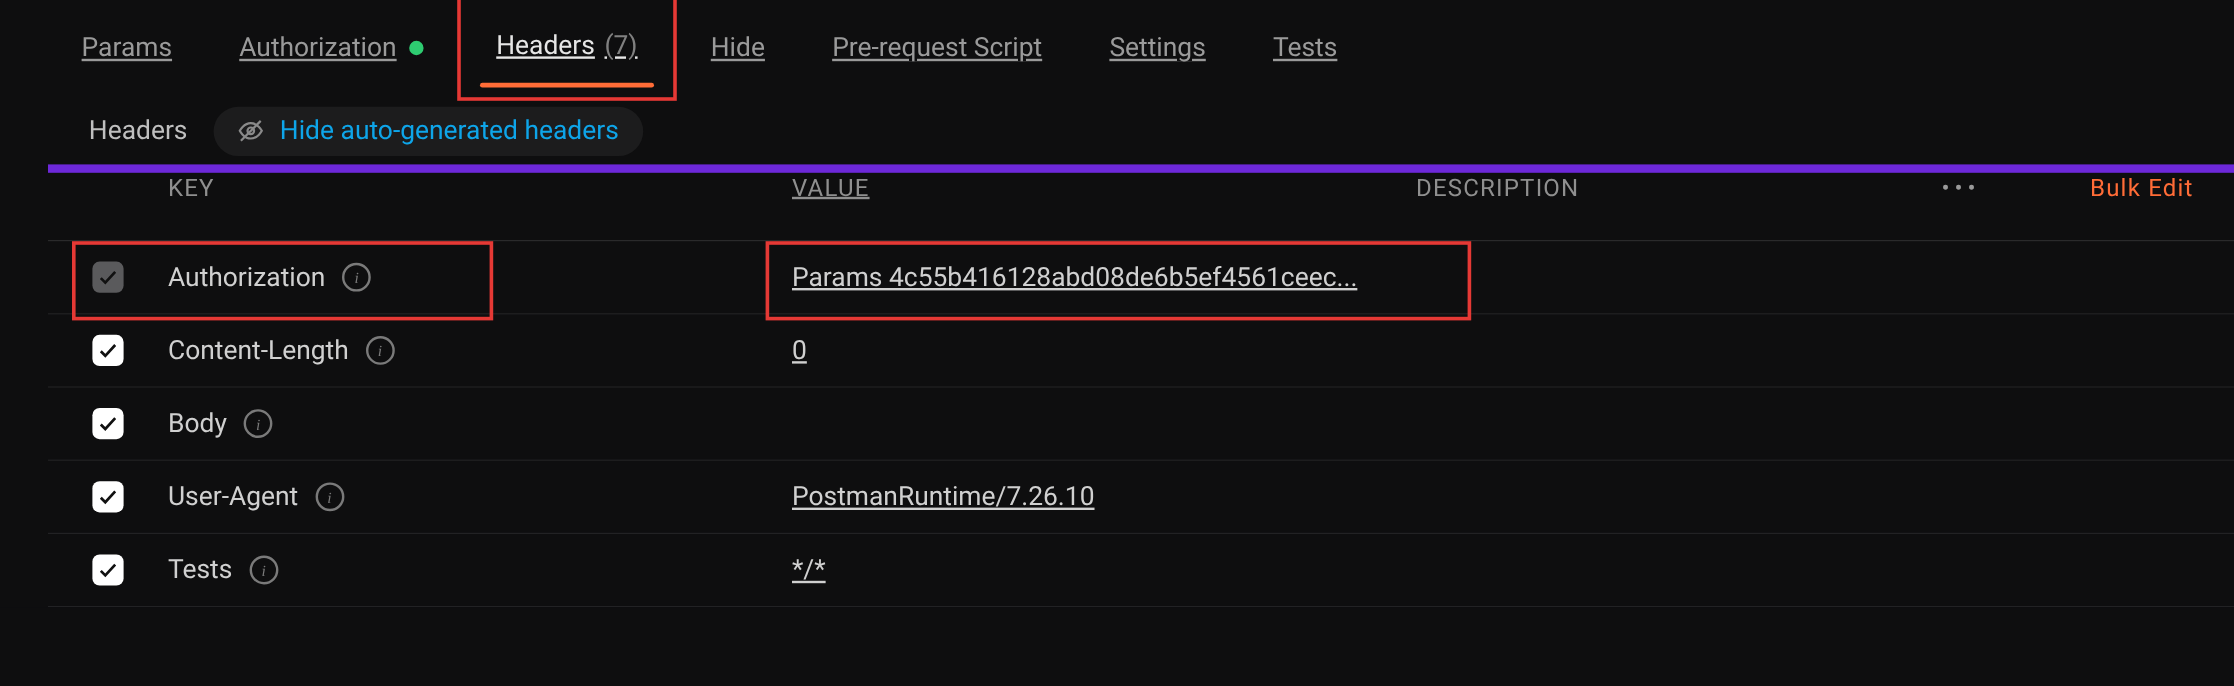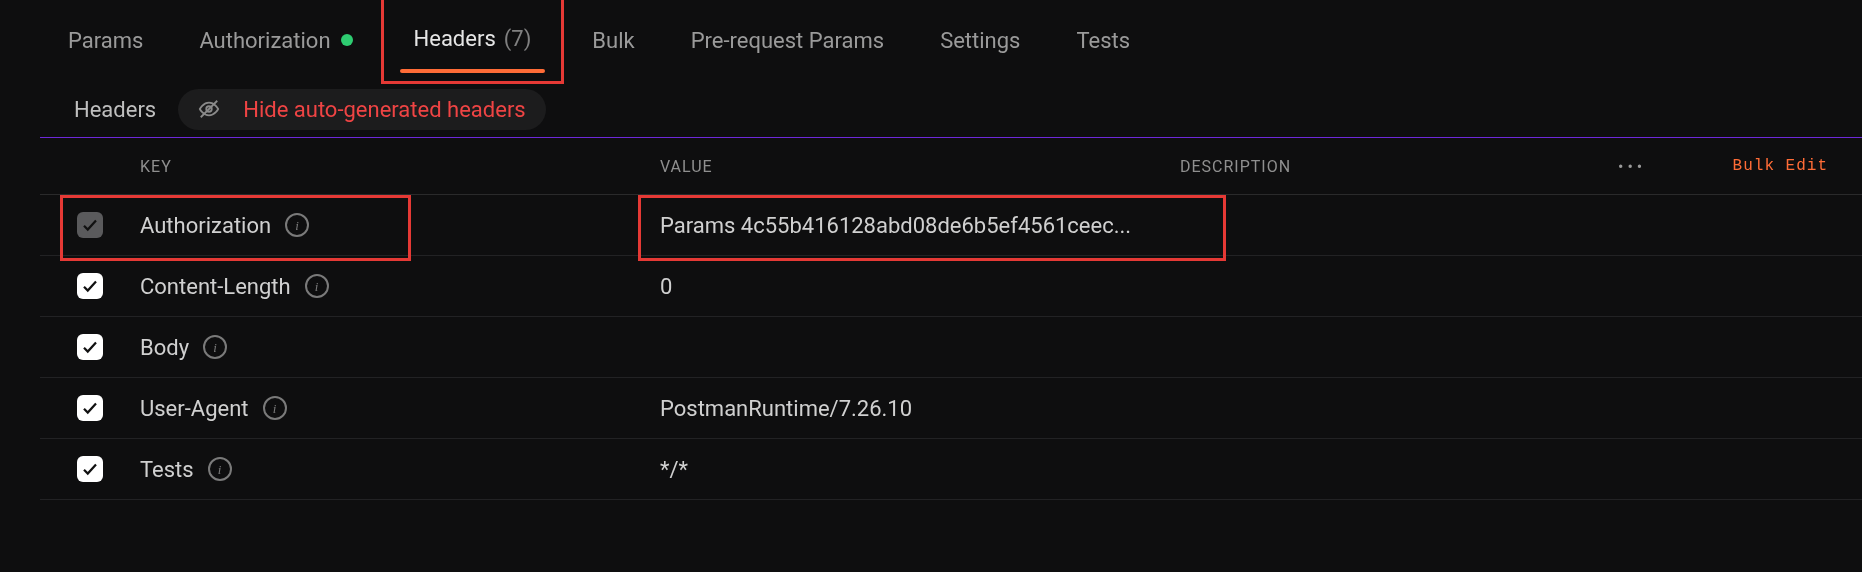--- a/index.html
+++ b/index.html
@@ -1,35 +1,35 @@
 <!DOCTYPE html>
 <html><head>
 <meta charset="utf-8">
 <style>
   html,body{margin:0;padding:0;background:#0e0e0f;color:#c9c9c9;font-family:-apple-system,BlinkMacSystemFont,"Segoe UI",Roboto,Helvetica,Arial,sans-serif;font-size:22px;width:1862px;}
   .wrap{padding:0 0 0 40px;}
   .tabs{display:flex;align-items:center;height:80px;border-bottom:1px solid transparent;}
-  .tab{padding:0 28px;height:80px;display:flex;align-items:center;color:#9a9a9a;cursor:pointer;position:relative;white-space:nowrap;}
+  .tab{padding:0 28px;height:80px;display:flex;align-items:center;color:#9a9a9a;cursor:pointer;position:relative;white-space:nowrap;text-decoration:underline;}
   .tab .count{color:#808080;margin-left:8px;}
   .tab .dot{width:12px;height:12px;border-radius:50%;background:#2ecc71;display:inline-block;margin-left:10px;}
   .tab.active{color:#e6e6e6;}
   .tab.active::after{content:"";position:absolute;left:14px;right:14px;bottom:6px;height:4px;background:#ff6c37;border-radius:2px;}
   .subbar{display:flex;align-items:center;height:56px;padding-left:34px;gap:22px;}
   .subtitle{color:#bfbfbf;}
-  .hidebtn{display:flex;align-items:center;gap:23px;background:#1c1c1d;border-radius:22px;padding:8px 20px;color:#ef4444;cursor:pointer;}
+  .hidebtn{display:flex;align-items:center;gap:13px;background:#1c1c1d;border-radius:22px;padding:8px 20px;color:#0ea5e9;cursor:pointer;}
   .eye{width:22px;height:22px;}
   .eye svg{width:22px;height:22px;stroke:#8a8a8a;fill:none;stroke-width:2;}
-  .colhdr{display:flex;align-items:center;height:56px;border-top:1px solid #6d28d9;border-bottom:1px solid #2a2a2b;color:#8f8f8f;font-size:16px;letter-spacing:1px;}
+  .colhdr{display:flex;align-items:flex-start;height:56px;border-top:7px solid #6d28d9;border-bottom:1px solid #2a2a2b;color:#8f8f8f;font-size:20px;letter-spacing:1px;}
   .col-check{width:100px;display:flex;justify-content:center;}
   .col-key{width:520px;padding-left:0;}
-  .col-val{width:520px;}
+  .col-val{width:520px;text-decoration:underline;}
   .col-desc{flex:1;}
   .col-actions{width:210px;display:flex;align-items:center;justify-content:space-between;padding-right:34px;color:#8f8f8f;}
   .dots{letter-spacing:4px;color:#9a9a9a;}
-  .bulk{color:#ff6c37;cursor:pointer;font-family:Liberation Mono, monospace;}
+  .bulk{color:#ff6c37;cursor:pointer;}
   .row{display:flex;align-items:center;height:60px;border-bottom:1px solid #222224;color:#d0d0d0;}
   .chk{width:26px;height:26px;border-radius:6px;background:#fff;display:flex;align-items:center;justify-content:center;}
   .chk.dim{background:#5a5a5c;}
   .chk svg{width:18px;height:18px;stroke:#111;stroke-width:3;fill:none;}
   .keycell{display:flex;align-items:center;gap:14px;color:#d0d0d0;}
   .info{width:20px;height:20px;border:2px solid #7a7a7a;border-radius:50%;display:inline-flex;align-items:center;justify-content:center;font-size:13px;color:#7a7a7a;font-family:Georgia,serif;font-style:italic;line-height:1;}
   .hl-tab{border:3px solid #e53935;padding:2px;margin-top:-3px;}
   .hl-row1-a{position:absolute;border:3px solid #e53935;pointer-events:none;}
 </style>
 </head>
@@ -45,24 +45,24 @@
       <span>Authorization</span>
       <span class="dot"></span>
     </div>
     <div class="hl-tab">
       <div class="tab active">
         <span>Headers</span>
         <span class="count">(7)</span>
       </div>
     </div>
     <div class="tab">
-        <span>Bulk</span>
+        <span>Hide</span>
       </div>
     <div class="tab">
-        <span>Pre-request Params</span>
+        <span>Pre-request Script</span>
       </div>
     <div class="tab">
         <span>Settings</span>
       </div>
     <div class="tab">
         <span>Tests</span>
       </div>
   </div>
 
   <div class="subbar">

